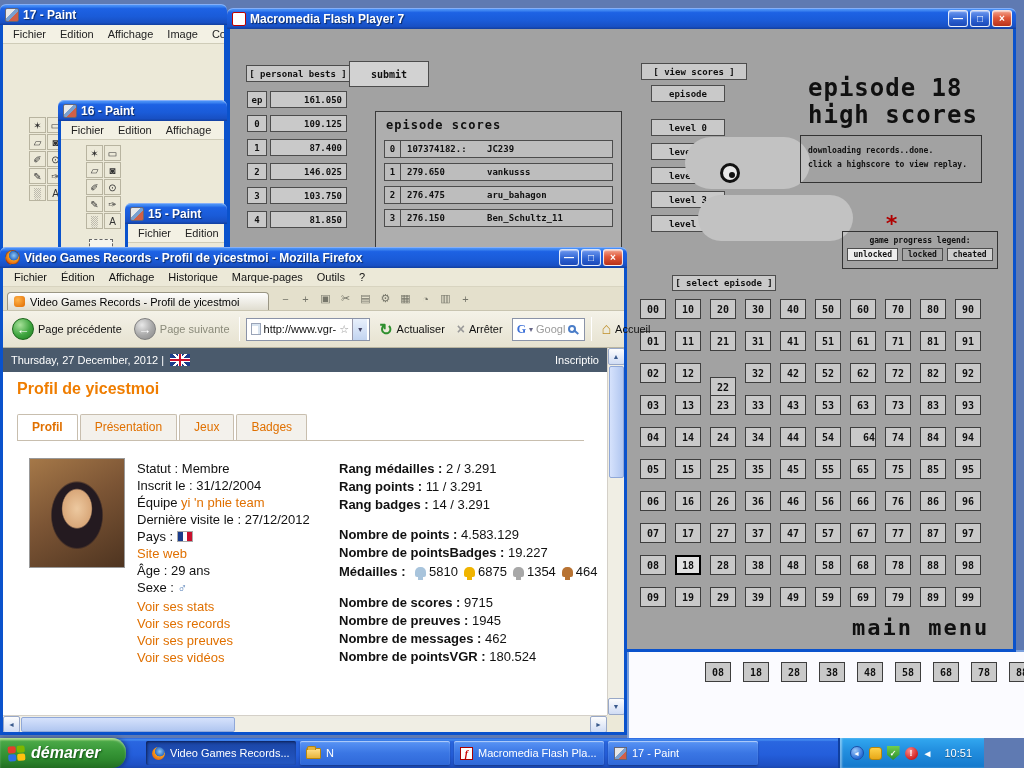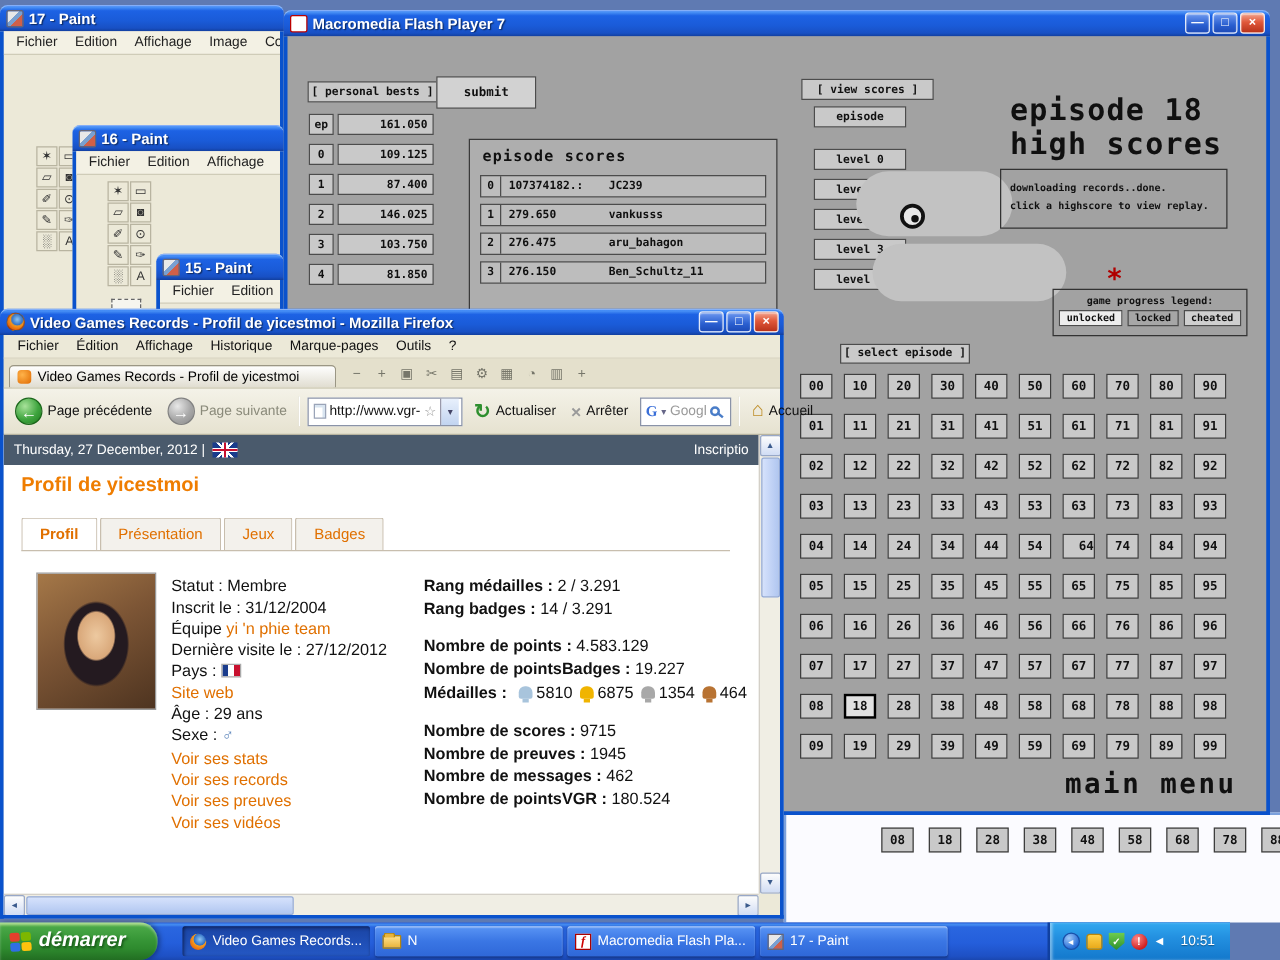--- a/index.html
+++ b/index.html
@@ -406,21 +406,21 @@
           <div class="fcell" style="left: 70px; top: 32px;">21</div>
           <div class="fcell" style="left: 105px; top: 32px;">31</div>
           <div class="fcell" style="left: 140px; top: 32px;">41</div>
           <div class="fcell" style="left: 175px; top: 32px;">51</div>
           <div class="fcell" style="left: 210px; top: 32px;">61</div>
           <div class="fcell" style="left: 245px; top: 32px;">71</div>
           <div class="fcell" style="left: 280px; top: 32px;">81</div>
           <div class="fcell" style="left: 315px; top: 32px;">91</div>
           <div class="fcell" style="left: 0px; top: 64px;">02</div>
           <div class="fcell" style="left: 35px; top: 64px;">12</div>
-          <div class="fcell" style="left: 70px; top: 64px;">22</div>
+          <div class="fcell" style="left: 70px; top: 78px;">22</div>
           <div class="fcell" style="left: 105px; top: 64px;">32</div>
           <div class="fcell" style="left: 140px; top: 64px;">42</div>
           <div class="fcell" style="left: 175px; top: 64px;">52</div>
           <div class="fcell" style="left: 210px; top: 64px;">62</div>
           <div class="fcell" style="left: 245px; top: 64px;">72</div>
           <div class="fcell" style="left: 280px; top: 64px;">82</div>
           <div class="fcell" style="left: 315px; top: 64px;">92</div>
           <div class="fcell" style="left: 0px; top: 96px;">03</div>
           <div class="fcell" style="left: 35px; top: 96px;">13</div>
           <div class="fcell" style="left: 70px; top: 96px;">23</div>
@@ -599,20 +599,21 @@
           </div>
         <div class="links-col">
             <span class="olink">Voir ses stats</span>
             <span class="olink">Voir ses records</span>
             <span class="olink">Voir ses preuves</span>
             <span class="olink">Voir ses vidéos</span>
           </div>
         <div class="stats-col">
           <div>
               <div class="stat-line"><span class="stat-label">Rang médailles : </span><span class="stat-value">2 / 3.291</span></div>
+              <div class="stat-line"><span class="stat-label">Rang points : </span><span class="stat-value">11 / 3.291</span></div>
               <div class="stat-line"><span class="stat-label">Rang badges : </span><span class="stat-value">14 / 3.291</span></div>
             </div>
           <div class="gap">
               <div class="stat-line"><span class="stat-label">Nombre de points : </span><span class="stat-value">4.583.129</span></div>
               <div class="stat-line"><span class="stat-label">Nombre de pointsBadges : </span><span class="stat-value">19.227</span></div>
             </div>
           <div class="medals"><span class="stat-label">Médailles : </span><span class="medal" style="background: rgb(168, 196, 220);"></span><span class="medal-count">5810</span><span class="medal" style="background: rgb(240, 180, 0);"></span><span class="medal-count">6875</span><span class="medal" style="background: rgb(168, 168, 168);"></span><span class="medal-count">1354</span><span class="medal" style="background: rgb(184, 115, 51);"></span><span class="medal-count">464</span></div>
           <div class="gap">
               <div class="stat-line"><span class="stat-label">Nombre de scores : </span><span class="stat-value">9715</span></div>
               <div class="stat-line"><span class="stat-label">Nombre de preuves : </span><span class="stat-value">1945</span></div>

